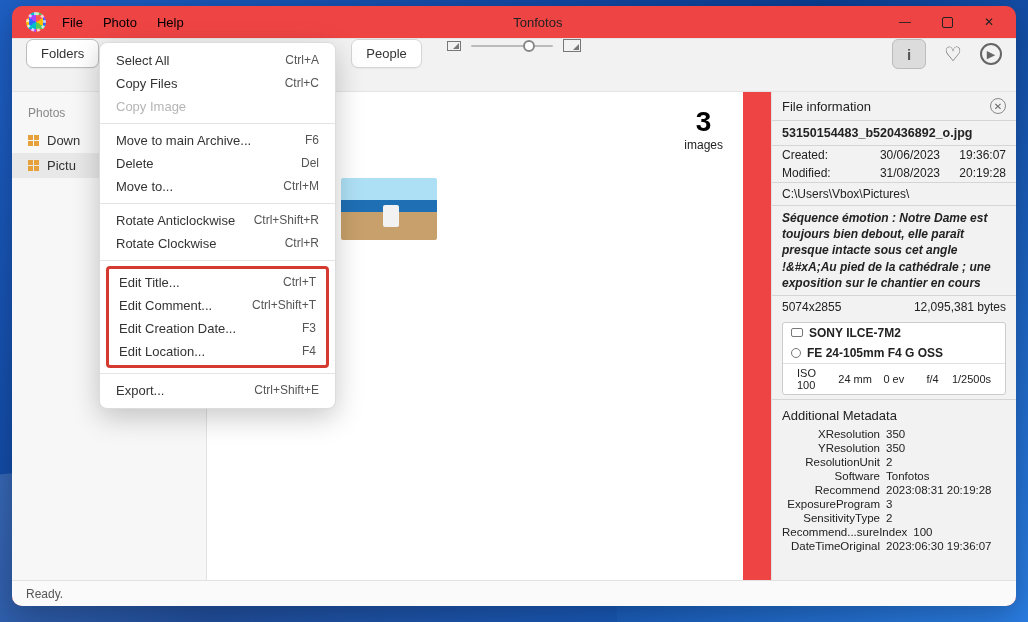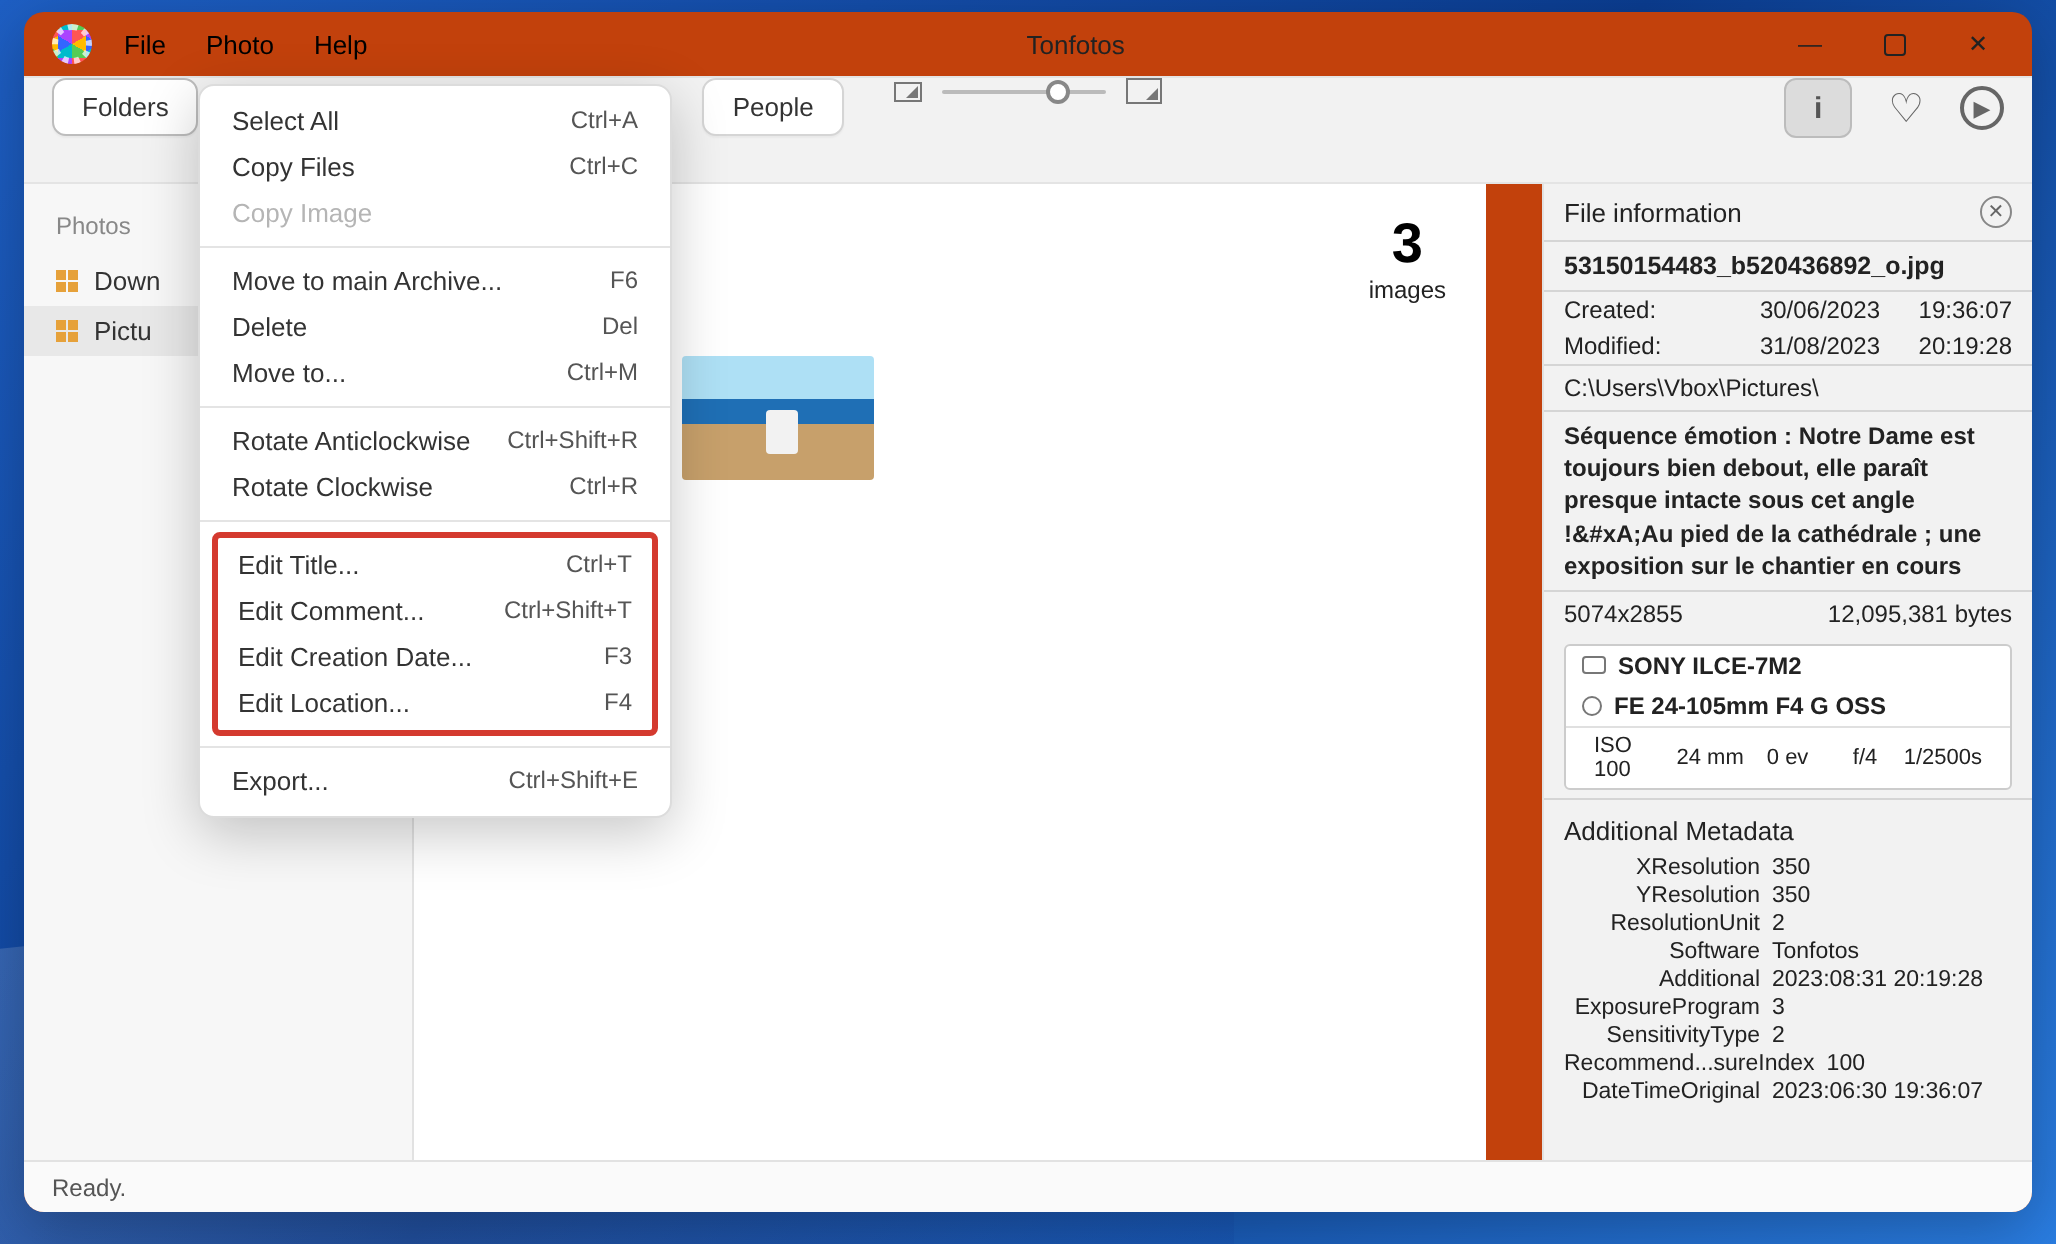--- a/index.html
+++ b/index.html
@@ -5,21 +5,21 @@
 * { margin: 0; padding: 0; box-sizing: border-box; font-family: "Segoe UI", Tahoma, sans-serif; }
 body {
   background: linear-gradient(135deg, #1e5fc4 0%, #0b3d91 50%, #2a7de1 100%);
   width: 1028px; height: 622px; overflow: hidden; position: relative;
 }
 .wallpaper-shape { position: absolute; bottom: -80px; left: 0; width: 60%; height: 260px;
   background: linear-gradient(120deg, rgba(255,255,255,.15), rgba(10,60,160,.2));
   border-top-right-radius: 180px; transform: skewY(-6deg); pointer-events: none; }
 .window {
   position: absolute; top: 6px; left: 12px; right: 12px; bottom: 16px;
-  background: #c2410c; border-radius: 10px; box-shadow: 0 8px 30px rgba(0,0,0,.25);
+  background: #ef4444; border-radius: 10px; box-shadow: 0 8px 30px rgba(0,0,0,.25);
   display: flex; flex-direction: column; overflow: hidden;
 }
 .titlebar { height: 32px; display: flex; align-items: center; padding: 0 6px; }
 .titlebar .app-icon { width: 20px; height: 20px; border-radius: 50%;
   background: conic-gradient(#f55 0 60deg,#fb0 60deg 120deg,#5c5 120deg 180deg,#0bc 180deg 240deg,#36f 240deg 300deg,#a4f 300deg 360deg);
   border: 3px dotted rgba(255,255,255,.7); margin: 0 8px; }
 .menubar { display: flex; gap: 4px; font-size: 13px; }
 .menubar span { padding: 4px 8px; border-radius: 4px; cursor: default; }
 .titlebar .title { flex: 1; text-align: center; font-size: 13px; color: #222; }
 .winbtn { width: 42px; height: 28px; display: flex; align-items: center; justify-content: center; color: #222; font-size: 12px; }
@@ -61,21 +61,21 @@
 .infopanel { width: 245px; background:#f2f2f2; border-left:1px solid #e2e2e2; font-size: 12px; color:#222; overflow-y:auto;margin-left:28px; }
 .ip-header { display:flex; align-items:center; justify-content:space-between; padding: 6px 10px; font-size: 13px; }
 .ip-close { width:16px;height:16px;border:1px solid #888;border-radius:50%;display:flex;align-items:center;justify-content:center;font-size:10px;color:#666; }
 .ip-sep { border-top:1px solid #d5d5d5; }
 .ip-filename { font-weight: 700; padding: 5px 10px; font-size: 12.5px; }
 .ip-row { display:flex; padding: 2px 10px; }
 .ip-row .k { width: 60px; }
 .ip-row .v1 { flex:1; text-align:right; }
 .ip-row .v2 { width: 66px; text-align:right; }
 .ip-path { padding: 4px 10px; }
-.ip-desc { padding: 4px 10px; font-weight: 600; line-height: 1.35; }
+.ip-desc { padding: 4px 10px; font-style: italic; font-weight: 600; line-height: 1.35; }
 .ip-dim { display:flex; justify-content:space-between; padding: 4px 10px; }
 .cam-box { margin: 4px 10px; border:1px solid #ccc; background:#fff; border-radius:3px; }
 .cam-row { padding: 3px 8px; font-weight:600; display:flex; gap:6px; align-items:center; }
 .cam-row.small { font-weight:400; font-size:11px; display:flex; gap:0; border-top:1px solid #e0e0e0; }
 .cam-row.small span { flex:1; text-align:center; }
 .cam-row.small span:first-child { text-align:left; padding-left:6px; }
 .cam-row.small span:last-child { text-align:right; padding-right:6px; }
 .meta-title { padding: 8px 10px 4px; font-size: 13px; }
 .meta-row { display:flex; padding: 1px 10px; font-size: 11.5px; }
 .meta-row .mk { flex:1; text-align:right; padding-right:6px; }
@@ -236,21 +236,21 @@
           </div>
           <div class="meta-row">
             <span class="mk">ResolutionUnit</span>
             <span class="mv">2</span>
           </div>
           <div class="meta-row">
             <span class="mk">Software</span>
             <span class="mv">Tonfotos</span>
           </div>
           <div class="meta-row">
-            <span class="mk">Additional</span>
+            <span class="mk">Recommend</span>
             <span class="mv">2023:08:31 20:19:28</span>
           </div>
           <div class="meta-row">
             <span class="mk">ExposureProgram</span>
             <span class="mv">3</span>
           </div>
           <div class="meta-row">
             <span class="mk">SensitivityType</span>
             <span class="mv">2</span>
           </div>

